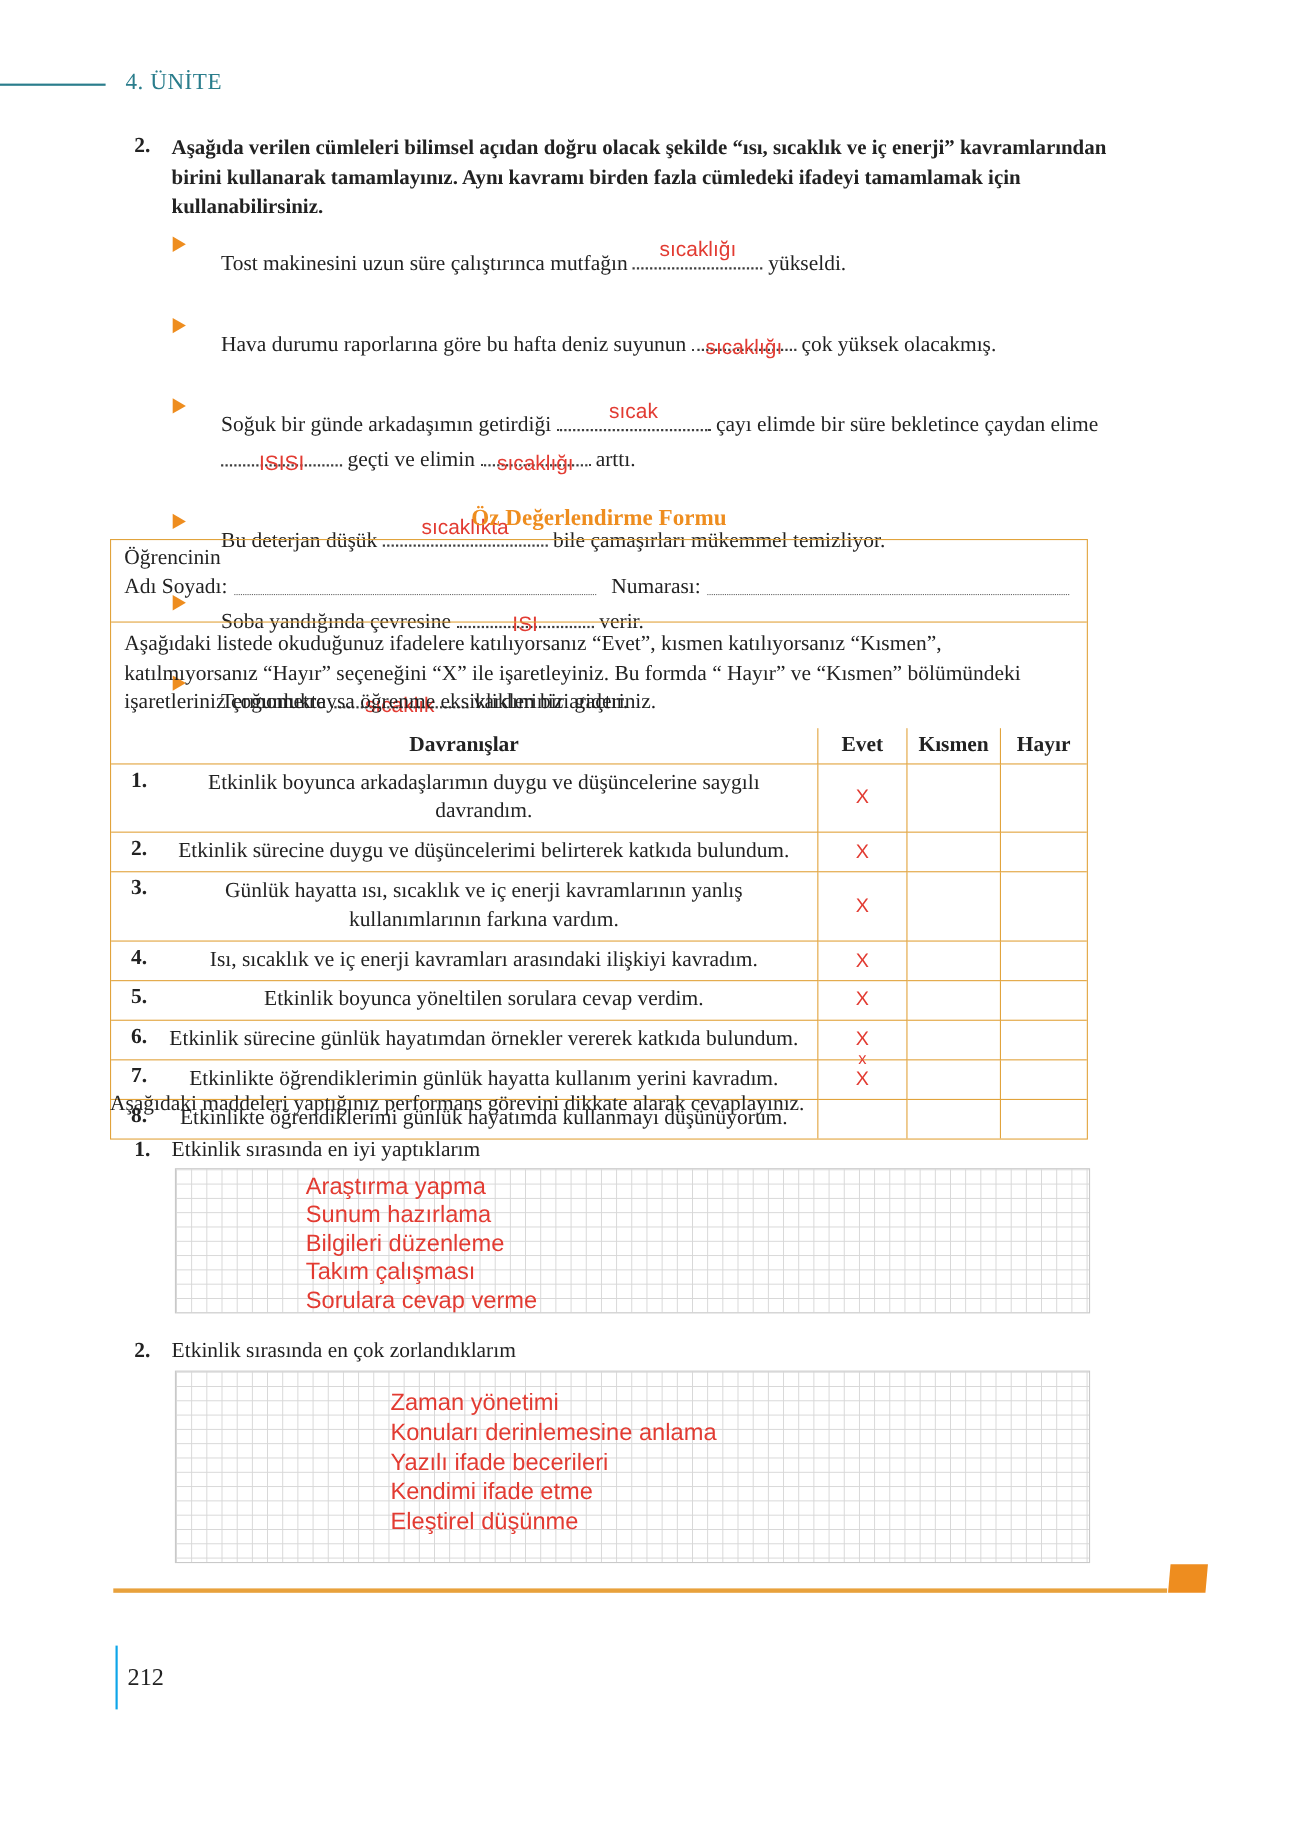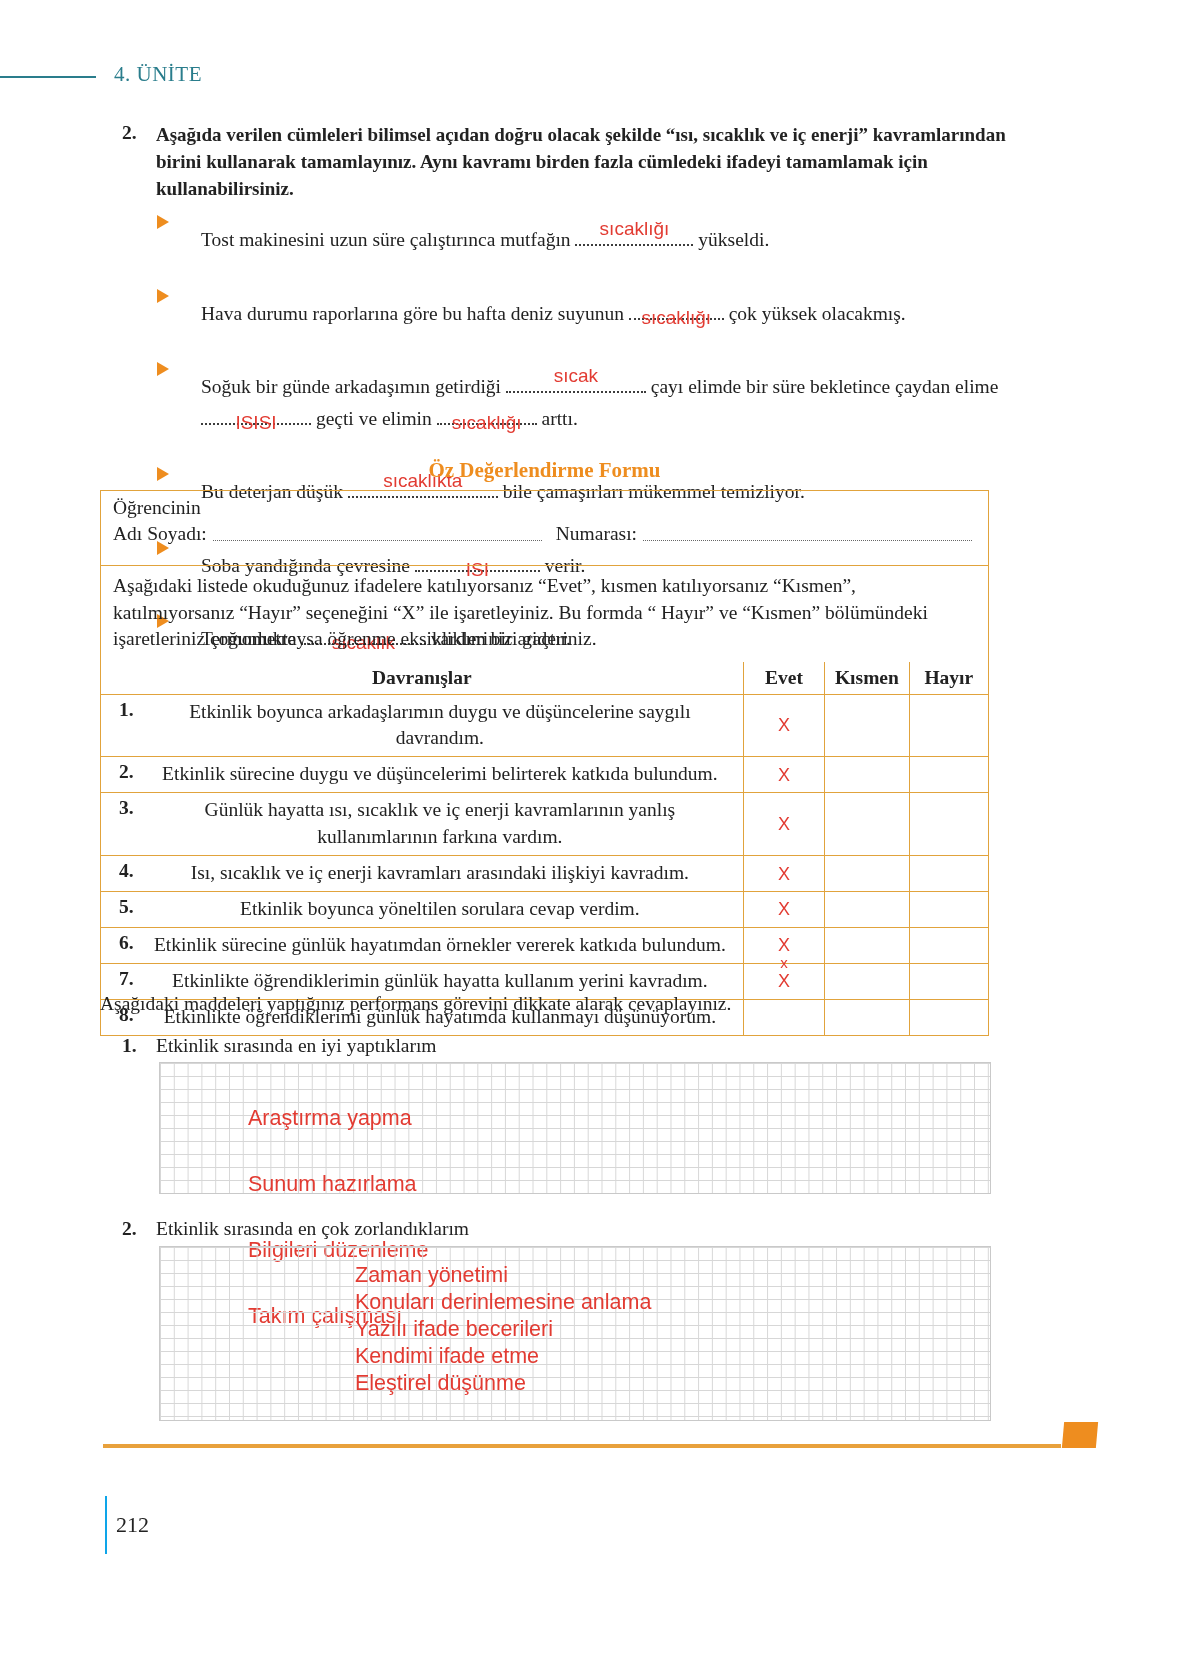--- a/index.html
+++ b/index.html
@@ -60,21 +60,21 @@
 
   .grid{position:absolute;left:160px;width:830px;box-sizing:border-box;
         outline:1px solid #c9c9c9;
         background-image:linear-gradient(#d7d7d7 1px,transparent 1px),
                          linear-gradient(90deg,#d7d7d7 1px,transparent 1px);
         background-size:13.8px 13px;}
   .grid1{top:1063px;height:130px;}
   .grid2{top:1247px;height:173px;padding-top:12px;}
   .hw-line{height:26px;display:flex;align-items:flex-end;color:#e23b32;
            font-family:"Liberation Sans",sans-serif;font-size:21.5px;line-height:1;}
-  .grid1 .hw-line{padding-left:88px;margin-top:40px;}
+  .grid1 .hw-line{padding-left:118px;}
   .grid2 .hw-line{padding-left:195px;height:27px;}
 
   
   .bottom-rule{position:absolute;left:103px;top:1444px;width:958px;height:4px;background:#e8a13c;}
   .bottom-square{position:absolute;left:1063px;top:1422px;width:34px;height:26px;background:#ee8d1f;transform:skewX(-5deg);}
   .pageno{position:absolute;left:105px;top:1496px;height:58px;display:flex;align-items:center;
           border-left:2px solid #0ea5e9;padding-left:9px;font-size:22px;color:#222;}
 </style>
 </head>
 <body>
@@ -279,20 +279,21 @@
   <div class="perf-sec sec1">
     <span class="sec-num">1.</span>
     <span>Etkinlik sırasında en iyi yaptıklarım</span>
   </div>
 
   <div class="grid grid1">
     <div class="hw-line">Araştırma yapma</div>
     <div class="hw-line">Sunum hazırlama</div>
     <div class="hw-line">Bilgileri düzenleme</div>
     <div class="hw-line">Takım çalışması</div>
+    <div class="hw-line">Sorulara cevap verme</div>
   </div>
 
   <div class="perf-sec sec2">
     <span class="sec-num">2.</span>
     <span>Etkinlik sırasında en çok zorlandıklarım</span>
   </div>
 
   <div class="grid grid2">
     <div class="hw-line">Zaman yönetimi</div>
     <div class="hw-line">Konuları derinlemesine anlama</div>

